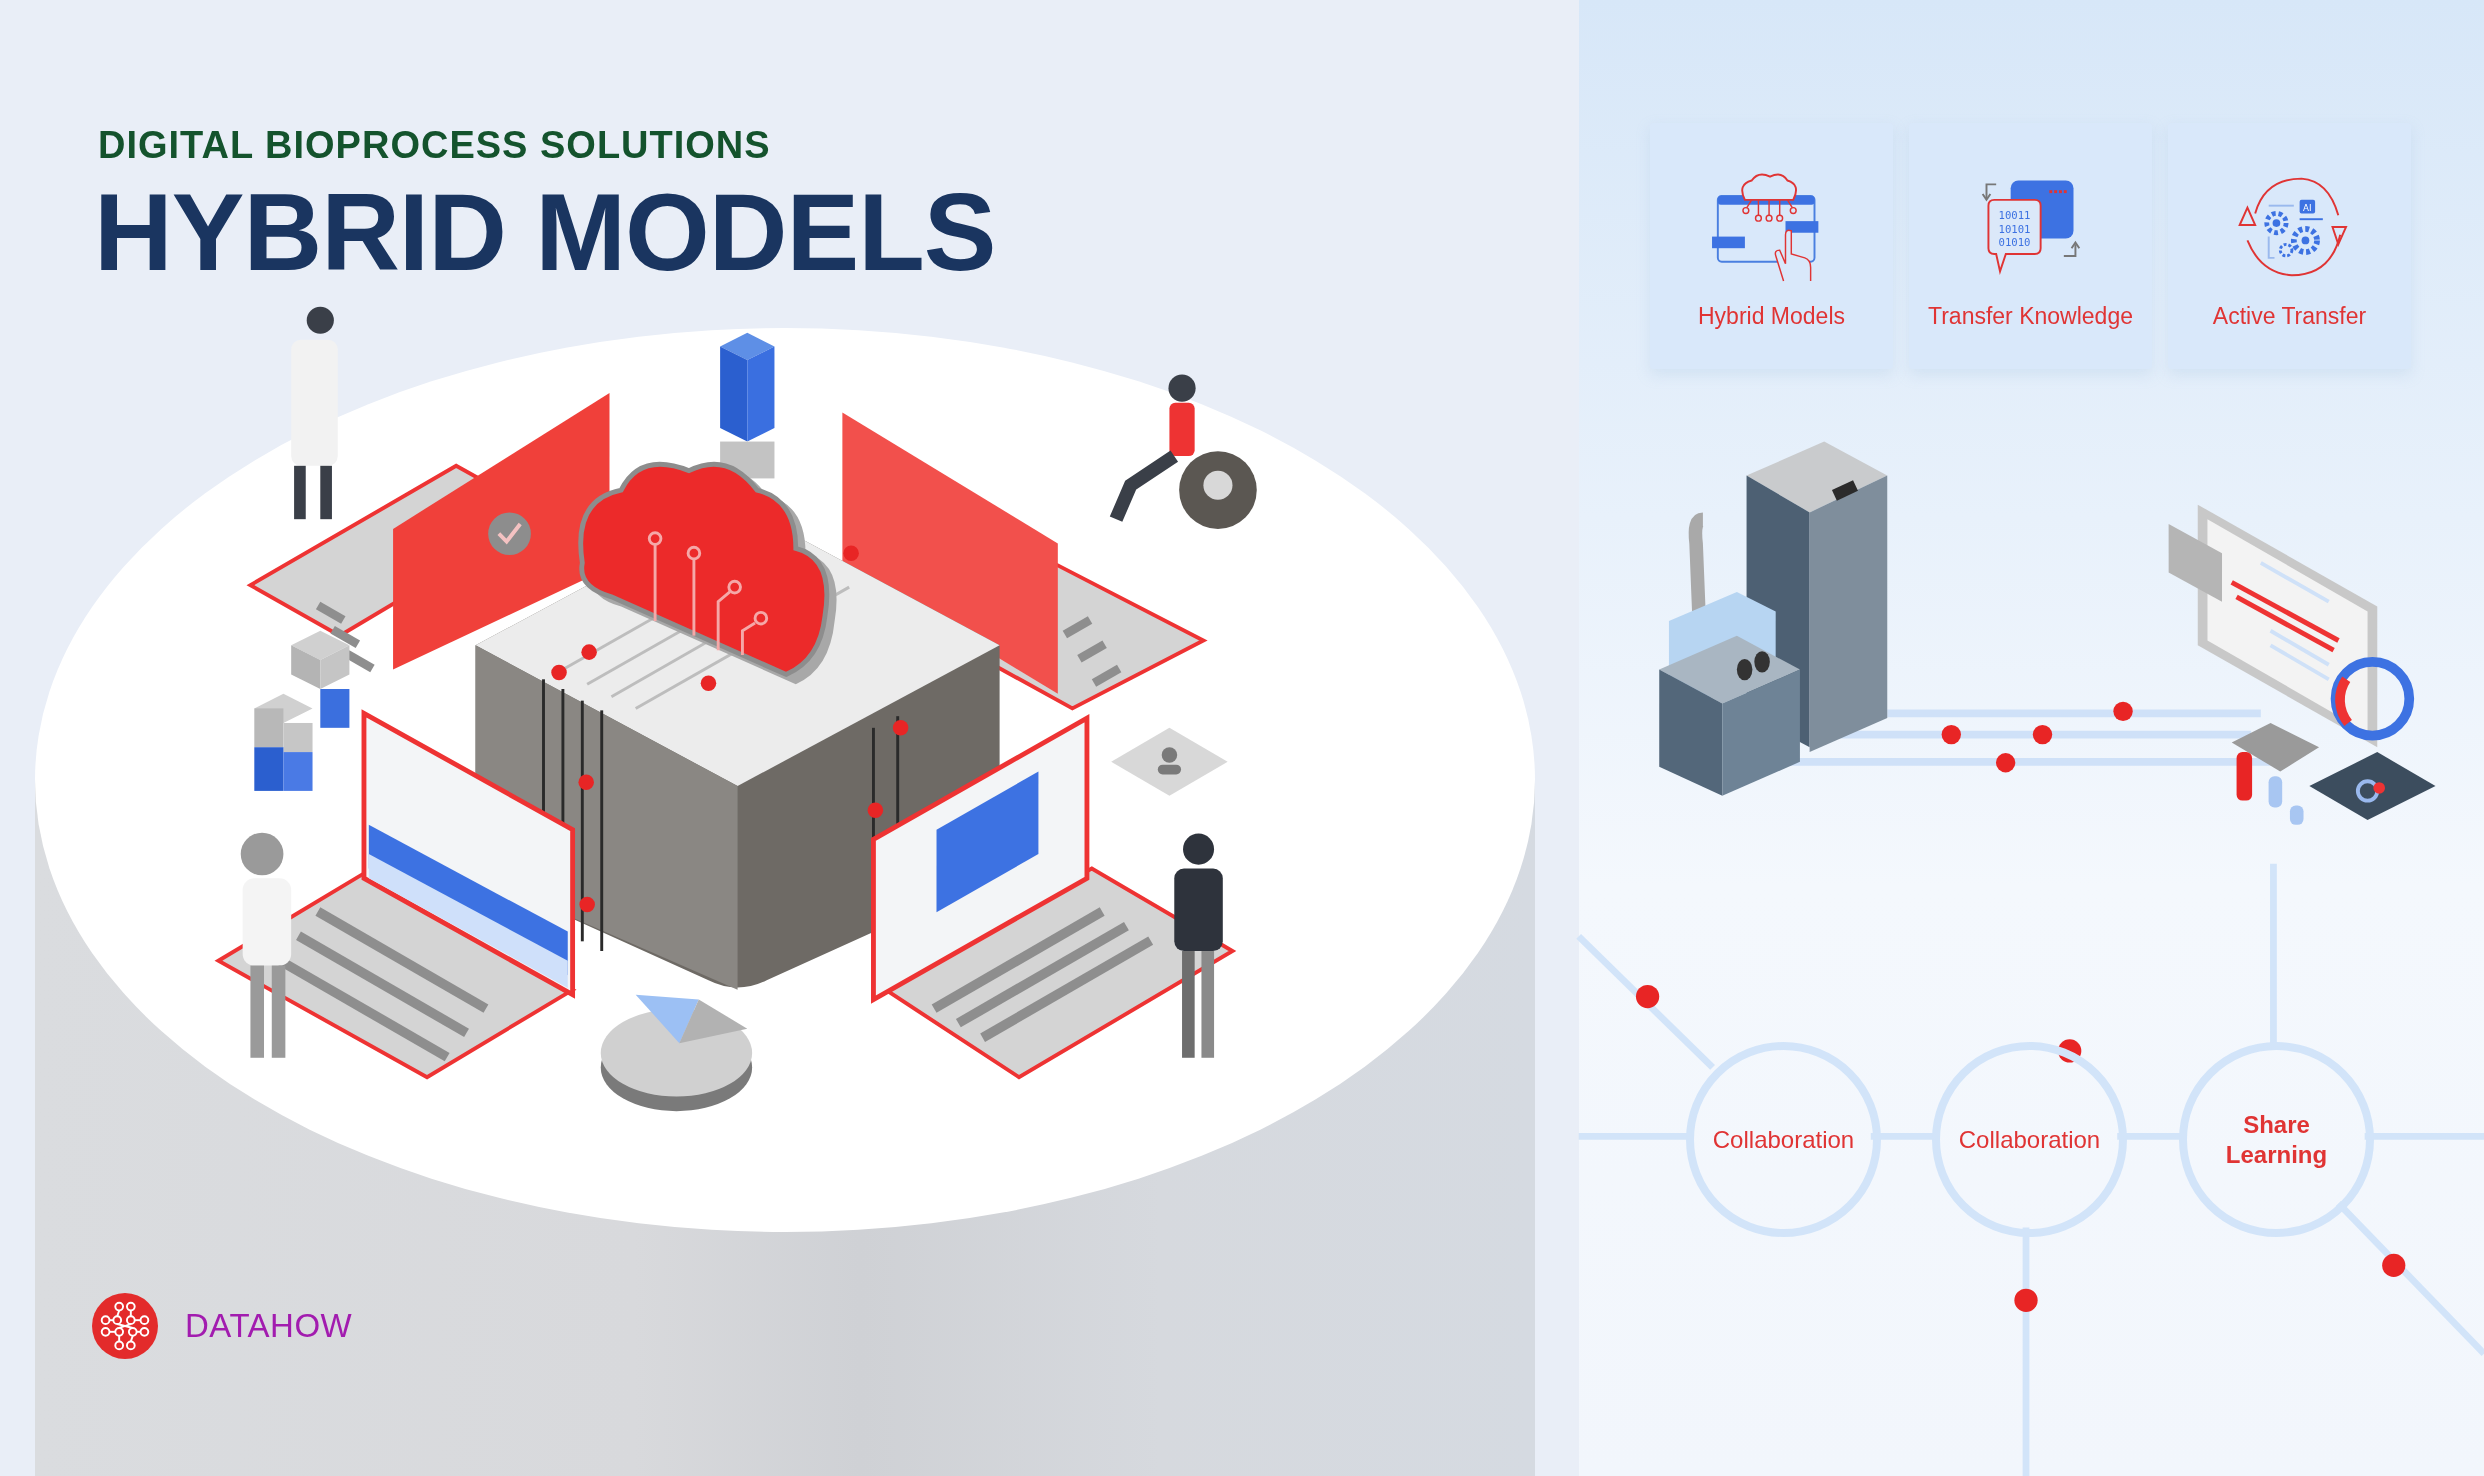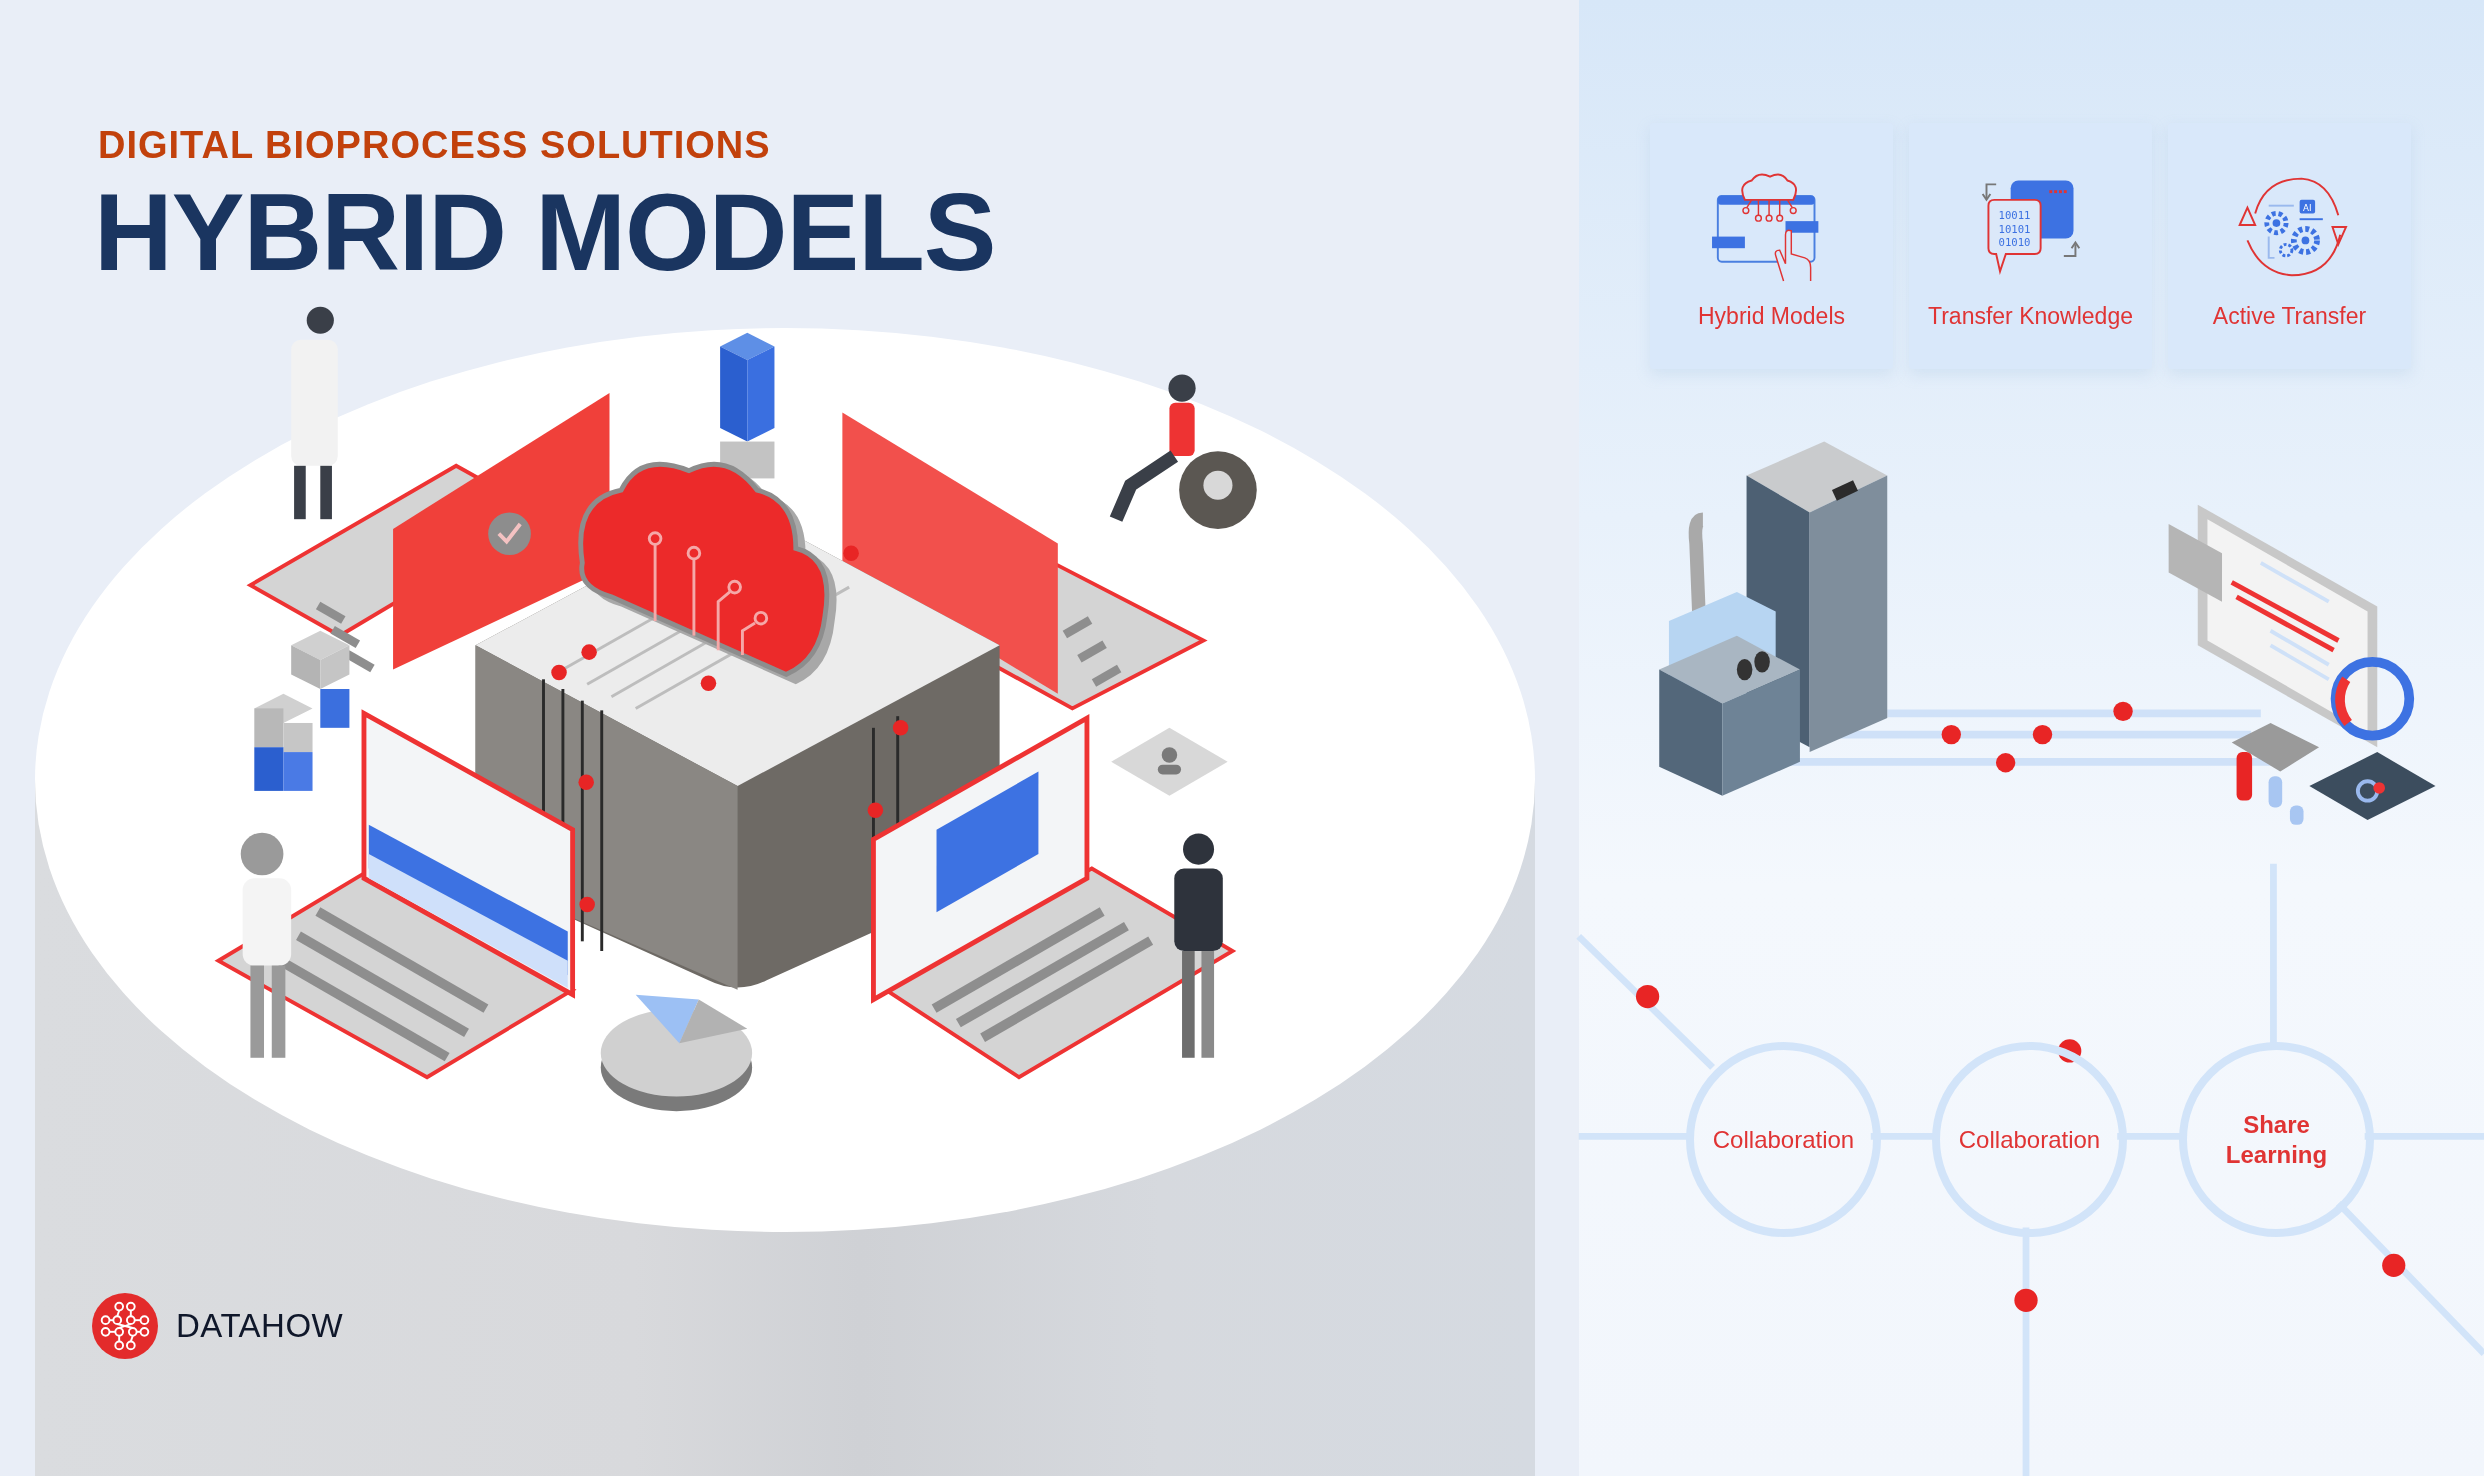--- a/index.html
+++ b/index.html
@@ -16,29 +16,29 @@
   .cylinder-body {
     position: absolute; left: 35px; top: 780px; width: 1500px; height: 697px;
     background: linear-gradient(90deg, #dadcdf 0%, #d8d9dc 40%, #cfd1d5 55%, #d6d9de 75%, #d5dae1 100%);
   }
   .cylinder-top {
     position: absolute; left: 35px; top: 328px; width: 1500px; height: 904px;
     border-radius: 50%; background: #ffffff;
   }
   .subtitle {
     position: absolute; left: 98px; top: 124px; font-size: 38px; font-weight: 700;
-    color: #c2410c; letter-spacing: 1px; white-space: nowrap;
+    color: #14532d; letter-spacing: 1px; white-space: nowrap;
   }
   .title {
     position: absolute; left: 94px; top: 175px; font-size: 109px; font-weight: 700;
     color: #1a3560; letter-spacing: -1px; white-space: nowrap; line-height: 1.05;
   }
   .logo { position: absolute; left: 92px; top: 1293px; display: flex; align-items: center; }
   .logo-mark { width: 66px; height: 66px; }
-  .logo-text { margin-left: 18px; font-size: 33px; color: #0f172a; letter-spacing: 0.5px; }
+  .logo-text { margin-left: 27px; font-size: 33px; color: #a21caf; letter-spacing: 0.5px; }
   .card {
     position: absolute; top: 123px; width: 243px; height: 246px;
     background: #d9e8fa; border-radius: 3.9px;
     box-shadow: 0 5.8px 13.6px rgba(160,190,225,0.25);
   }
   .card .icon { position: absolute; left: 58px; top: 44px; width: 126px; height: 116px; }
   .card .label {
     position: absolute; left: 0; right: 0; top: 180px; text-align: center;
     color: #e03434; font-size: 23px; font-weight: 500; white-space: nowrap;
   }

